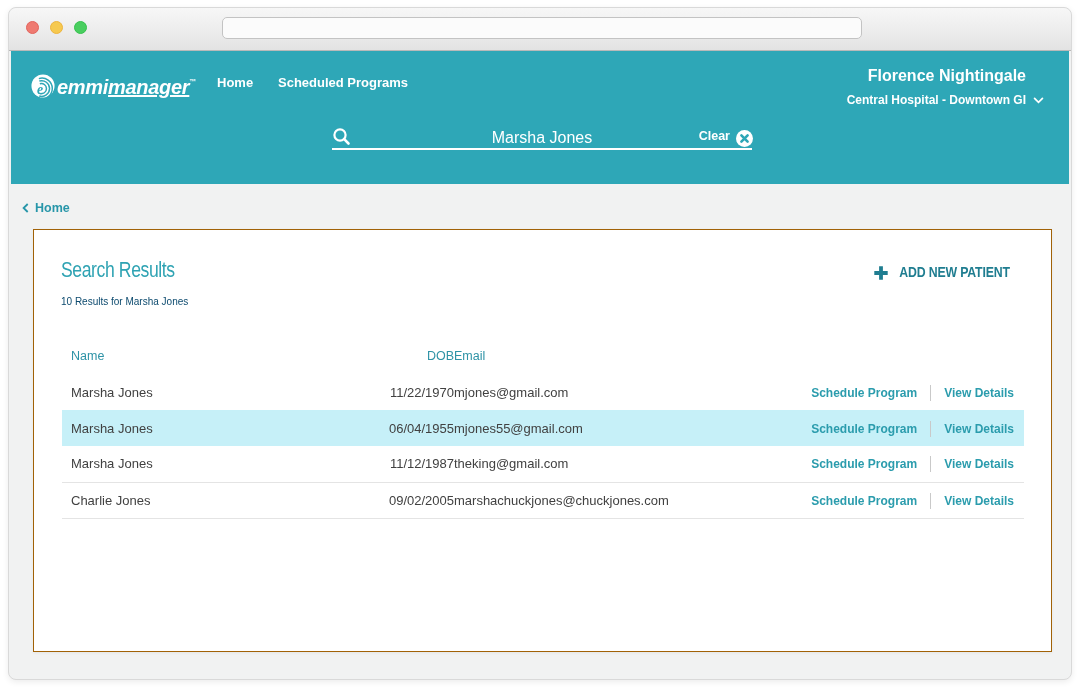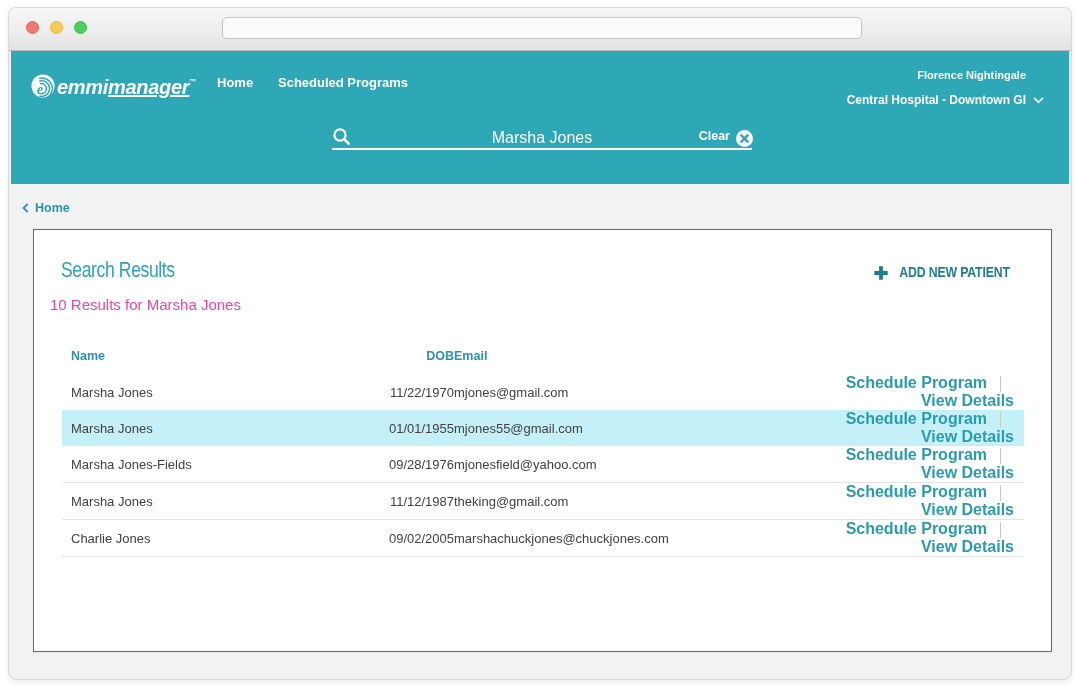--- a/index.html
+++ b/index.html
@@ -36,51 +36,51 @@
   .logo { position:absolute; left:20px; top:20px; height:30px; }
   .logotext {
     position:absolute; left:46px; top:19px;
     font-style:italic; font-weight:bold; font-size:20px; color:#ffffff;
     letter-spacing:-0.3px; line-height:23px;
   }
   .nav { position:absolute; top:24px; font-weight:bold; font-size:13px; line-height:15px; color:#ffffff; }
   .nav.home { left:206px; }
   .nav.sched { left:267px; }
   .user { position:absolute; right:43px; top:17px; text-align:right; color:#ffffff; }
-  .user .l1 { font-weight:bold; font-size:11px; line-height:15px; }
+  .user .l1 { font-weight:bold; font-size:16px; line-height:15px; }
   .user .l2 { font-weight:bold; font-size:12px; line-height:13px; margin-top:11px; position:relative; }
   .chev { position:absolute; right:-19px; top:3px; width:13px; height:7px; }
   .search { position:absolute; left:321px; top:69px; width:420px; height:30px; border-bottom:2px solid #ffffff; }
   .search .mag { position:absolute; left:0px; top:7px; }
   .search .q { position:absolute; left:0; right:0; top:9px; text-align:center; color:#ffffff; font-size:16px; font-weight:normal; line-height:18px; }
   .search .clear { position:absolute; right:22px; top:10px; color:#ffffff; font-weight:bold; font-size:12.5px; line-height:13px; }
   .search .x { position:absolute; right:-1px; top:10px; width:17px; height:17px; }
   .crumb { position:absolute; left:11px; top:151px; color:#2796a9; font-weight:bold; font-size:12.5px; line-height:13px; }
   .crumb svg { margin-right:6px; vertical-align:-1px; }
   .card {
     position:absolute; left:22px; top:178px; width:1019px; height:423px;
     background:#ffffff; border:1px solid #a16207;
     box-shadow:0 1px 3px rgba(0,0,0,0.05);
   }
   .card h1 { position:absolute; left:27px; top:27px; font-weight:normal; font-size:22px; letter-spacing:-0.5px; color:#2fa3b3; transform:scaleX(0.8); transform-origin:left top; white-space:nowrap; }
-  .card .count { position:absolute; left:16px; top:66px; font-size:15px; color:#ec4899; }
+  .card .count { position:absolute; left:27px; top:66px; font-size:10px; color:#0c4a6e; }
   .addnew { position:absolute; right:41px; top:33px; color:#1f7d90; font-weight:bold; font-size:15px; letter-spacing:-0.2px; transform:scaleX(0.82); transform-origin:right top; white-space:nowrap; }
   .plussvg { position:absolute; right:163px; top:36px; }
   
   table.results { position:absolute; left:28px; top:119px; width:962px; border-collapse:collapse; }
-  table.results th { text-align:left; color:#2e93a6; font-size:12.5px; line-height:15px; font-weight:bold; padding:0 0 10px 0; }
+  table.results th { text-align:left; color:#2e93a6; font-size:12.5px; line-height:15px; font-weight:normal; padding:0 0 10px 0; }
   table.results td { font-size:13px; color:#414141; border-top:1px solid #e4e4e4; height:36px; padding:0; }
   table.results tr.first td { border-top:none; }
   table.results tr.hl td { background:#c6f0f8; border-top:none; }
   table.results tr.hl + tr td { border-top:none; }
   table.results td.c1, table.results th.c1 { width:224px; padding-left:9px; }
   table.results td.c2, table.results th.c2 { width:168px;text-align:right; }
   table.results td.c3, table.results th.c3 { width:321px;margin-left:24px; }
   table.results td.c4 { text-align:right; padding-right:10px; }
-  .lnk { color:#2b9cad; font-weight:bold; font-size:16px; white-space:nowrap; }
+  .lnk { color:#2b9cad; font-weight:bold; font-size:12px; white-space:nowrap; }
   .sep { display:inline-block; width:1px; height:16px; background:#c9c9c9; margin:0 13px -4px 13px; }
 </style>
 </head>
 <body>
 <div class="window">
   <div class="titlebar">
     <div class="dot r"></div>
       <div class="dot y"></div>
       <div class="dot g"></div>
     <div class="urlbar"></div>
@@ -140,28 +140,22 @@
                 <th></th>
               </tr>
           <tr class="first">
                 <td class="c1">Marsha Jones</td>
                 <td class="c2">11/22/1970</td>
                 <td class="c3">mjones@gmail.com</td>
                 <td class="c4"><span class="lnk">Schedule Program</span><span class="sep"></span><span class="lnk">View Details</span></td>
               </tr>
           <tr class="hl">
                 <td class="c1">Marsha Jones</td>
-                <td class="c2">01/01/1955</td>
+                <td class="c2">06/04/1955</td>
                 <td class="c3">mjones55@gmail.com</td>
-                <td class="c4"><span class="lnk">Schedule Program</span><span class="sep"></span><span class="lnk">View Details</span></td>
-              </tr>
-          <tr>
-                <td class="c1">Marsha Jones-Fields</td>
-                <td class="c2">09/28/1976</td>
-                <td class="c3">mjonesfield@yahoo.com</td>
                 <td class="c4"><span class="lnk">Schedule Program</span><span class="sep"></span><span class="lnk">View Details</span></td>
               </tr>
           <tr>
                 <td class="c1">Marsha Jones</td>
                 <td class="c2">11/12/1987</td>
                 <td class="c3">theking@gmail.com</td>
                 <td class="c4"><span class="lnk">Schedule Program</span><span class="sep"></span><span class="lnk">View Details</span></td>
               </tr>
           <tr>
                 <td class="c1">Charlie Jones</td>

